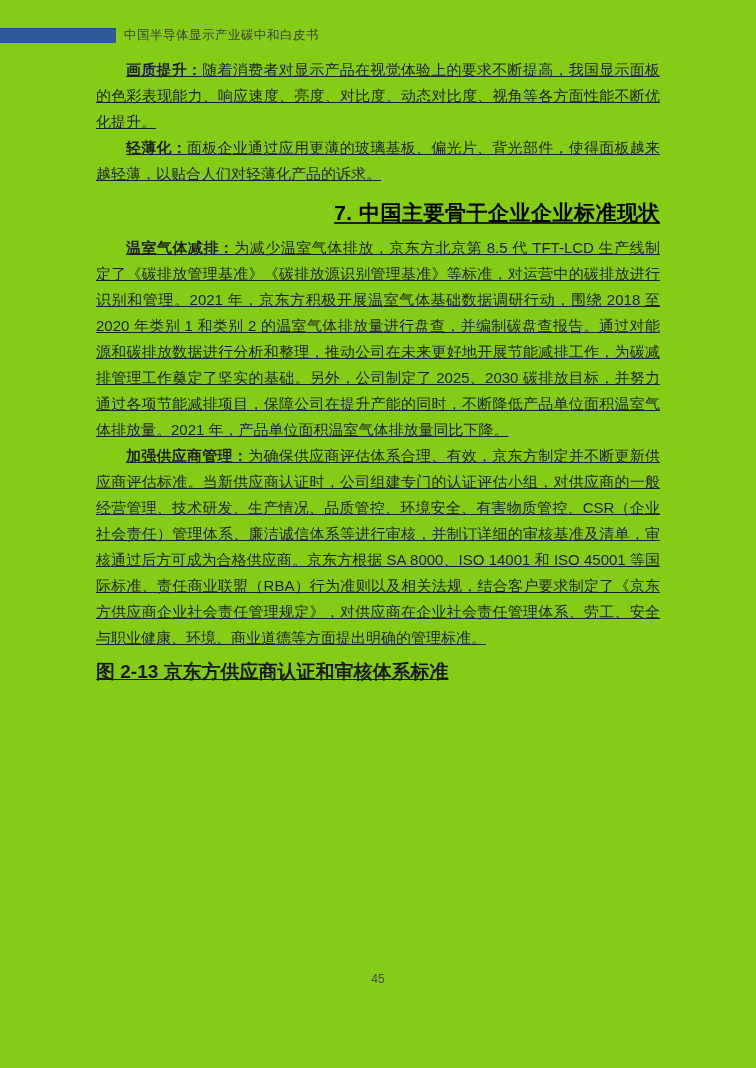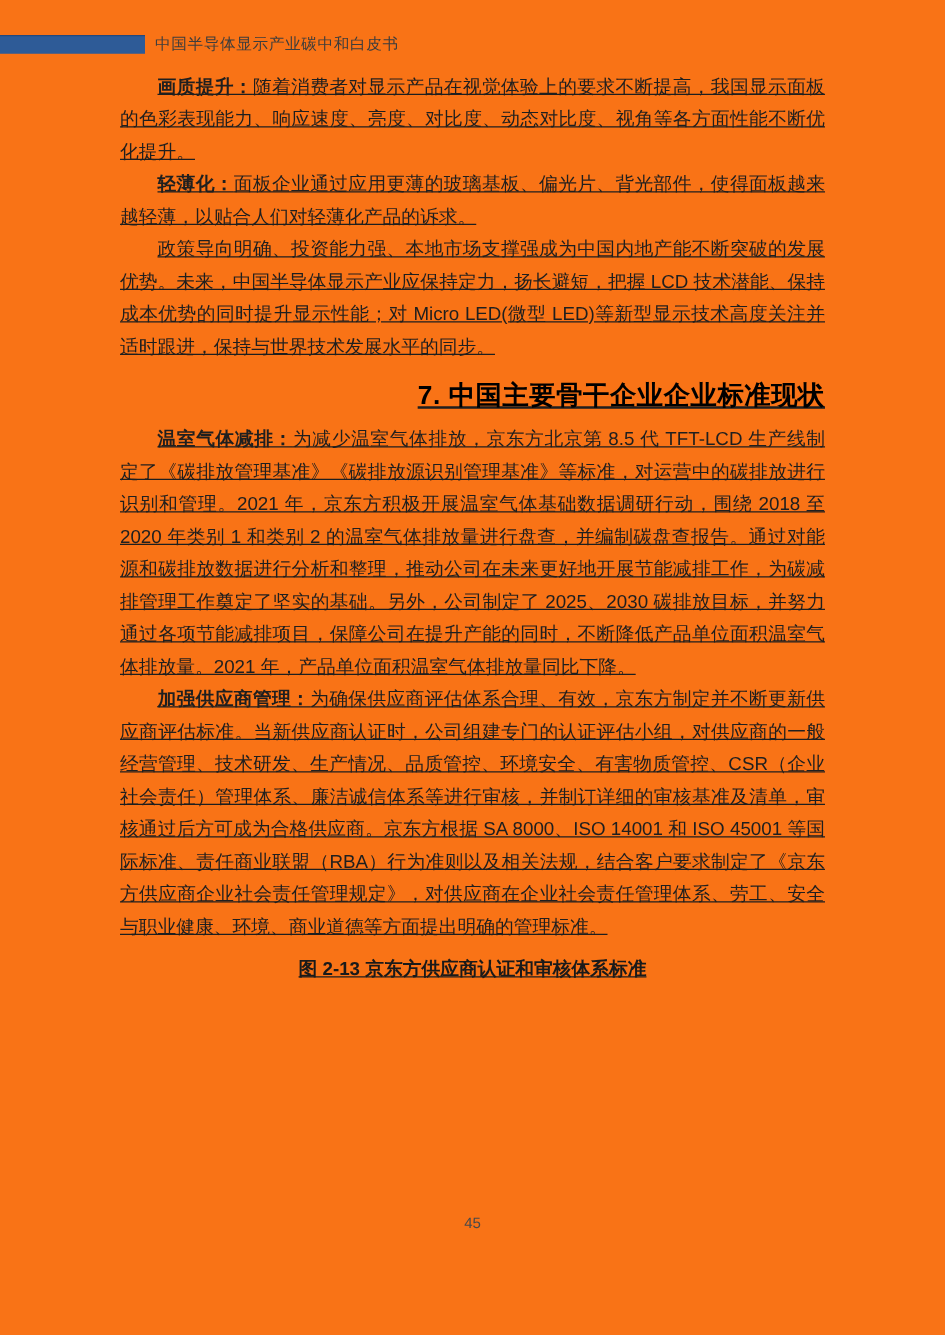--- a/index.html
+++ b/index.html
@@ -4,21 +4,21 @@
 <style>
   html, body {
     margin: 0;
     padding: 0;
     background: #ffffff;
   }
   .page {
     position: relative;
     width: 756px;
     height: 1068px;
-    background: #f97316;
+    background: #84cc16;
     overflow: hidden;
     font-family: "Liberation Sans", sans-serif;
     color: #1f1f1f;
   }
   
   .header-bar {
     position: absolute;
     left: 0;
     top: 28px;
     width: 116px;
@@ -67,24 +67,24 @@
   .subsection-heading {
     margin: 0 0 2px 0;
     padding-left: 43px;
     font-size: 15px;
     line-height: 26px;
     font-weight: bold;
     color: #1a1a1a;
   }
   .figure-caption {
     margin-top: 8px;
-    font-size: 15px;
+    font-size: 19px;
     line-height: 26px;
     font-weight: bold;
-    text-align: center;
+    text-align: left;
     color: #1a1a1a;
   }
   
   .footer {
     position: absolute;
     left: 0;
     top: 969px;
     width: 756px;
     text-align: center;
   }
@@ -101,21 +101,20 @@
   <div class="header-bar"></div>
   <div class="header-title">中国半导体显示产业碳中和白皮书</div>
 
   <div class="content">
 
     <p class="body"><span class="lead">画质提升：</span><span>随着消费者对显示产品在视觉体验上的要求不断提高，我国显示面板的色彩表现能力、响应速度、亮度、对比度、动态对比度、视角等各方面性能不断优化提升。</span></p>
 
     <p class="body"><span class="lead">轻薄化：</span><span>面板企业通过应用更薄的玻璃基板、偏光片、背光部件，使得面板越来越轻薄，以贴合人们对轻薄化产品的诉求。</span></p>
 
 
-    <p class="body"><span>政策导向明确、投资能力强、本地市场支撑强成为中国内地产能不断突破的发展优势。未来，中国半导体显示产业应保持定力，扬长避短，把握 LCD 技术潜能、保持成本优势的同时提升显示性能；对 Micro LED(微型 LED)等新型显示技术高度关注并适时跟进，保持与世界技术发展水平的同步。</span></p>
 
     <h1 class="section-heading">7. 中国主要骨干企业企业标准现状</h1>
 
 
     <p class="body"><span class="lead">温室气体减排：</span><span>为减少温室气体排放，京东方北京第 8.5 代 TFT-LCD 生产线制定了《碳排放管理基准》《碳排放源识别管理基准》等标准，对运营中的碳排放进行识别和管理。2021 年，京东方积极开展温室气体基础数据调研行动，围绕 2018 至 2020 年类别 1 和类别 2 的温室气体排放量进行盘查，并编制碳盘查报告。通过对能源和碳排放数据进行分析和整理，推动公司在未来更好地开展节能减排工作，为碳减排管理工作奠定了坚实的基础。另外，公司制定了 2025、2030 碳排放目标，并努力通过各项节能减排项目，保障公司在提升产能的同时，不断降低产品单位面积温室气体排放量。2021 年，产品单位面积温室气体排放量同比下降。</span></p>
 
     <p class="body"><span class="lead">加强供应商管理：</span><span>为确保供应商评估体系合理、有效，京东方制定并不断更新供应商评估标准。当新供应商认证时，公司组建专门的认证评估小组，对供应商的一般经营管理、技术研发、生产情况、品质管控、环境安全、有害物质管控、CSR（企业社会责任）管理体系、廉洁诚信体系等进行审核，并制订详细的审核基准及清单，审核通过后方可成为合格供应商。京东方根据 SA 8000、ISO 14001 和 ISO 45001 等国际标准、责任商业联盟（RBA）行为准则以及相关法规，结合客户要求制定了《京东方供应商企业社会责任管理规定》，对供应商在企业社会责任管理体系、劳工、安全与职业健康、环境、商业道德等方面提出明确的管理标准。</span></p>
 
     <div class="figure-caption">图 2-13  京东方供应商认证和审核体系标准</div>
 

